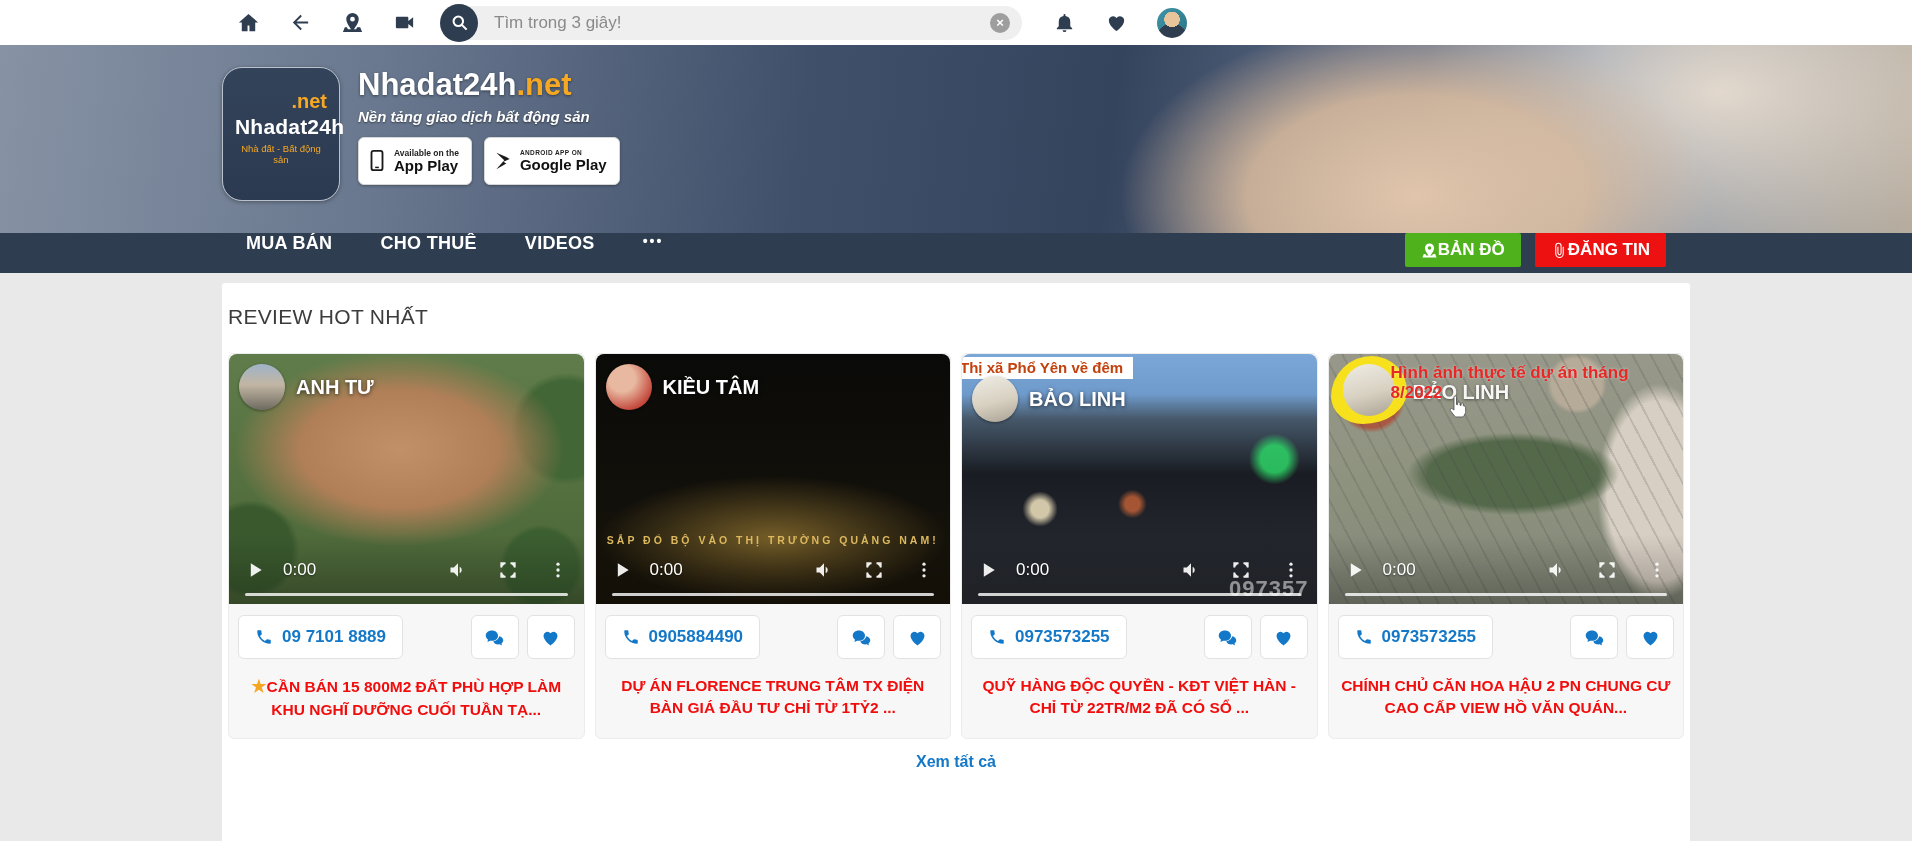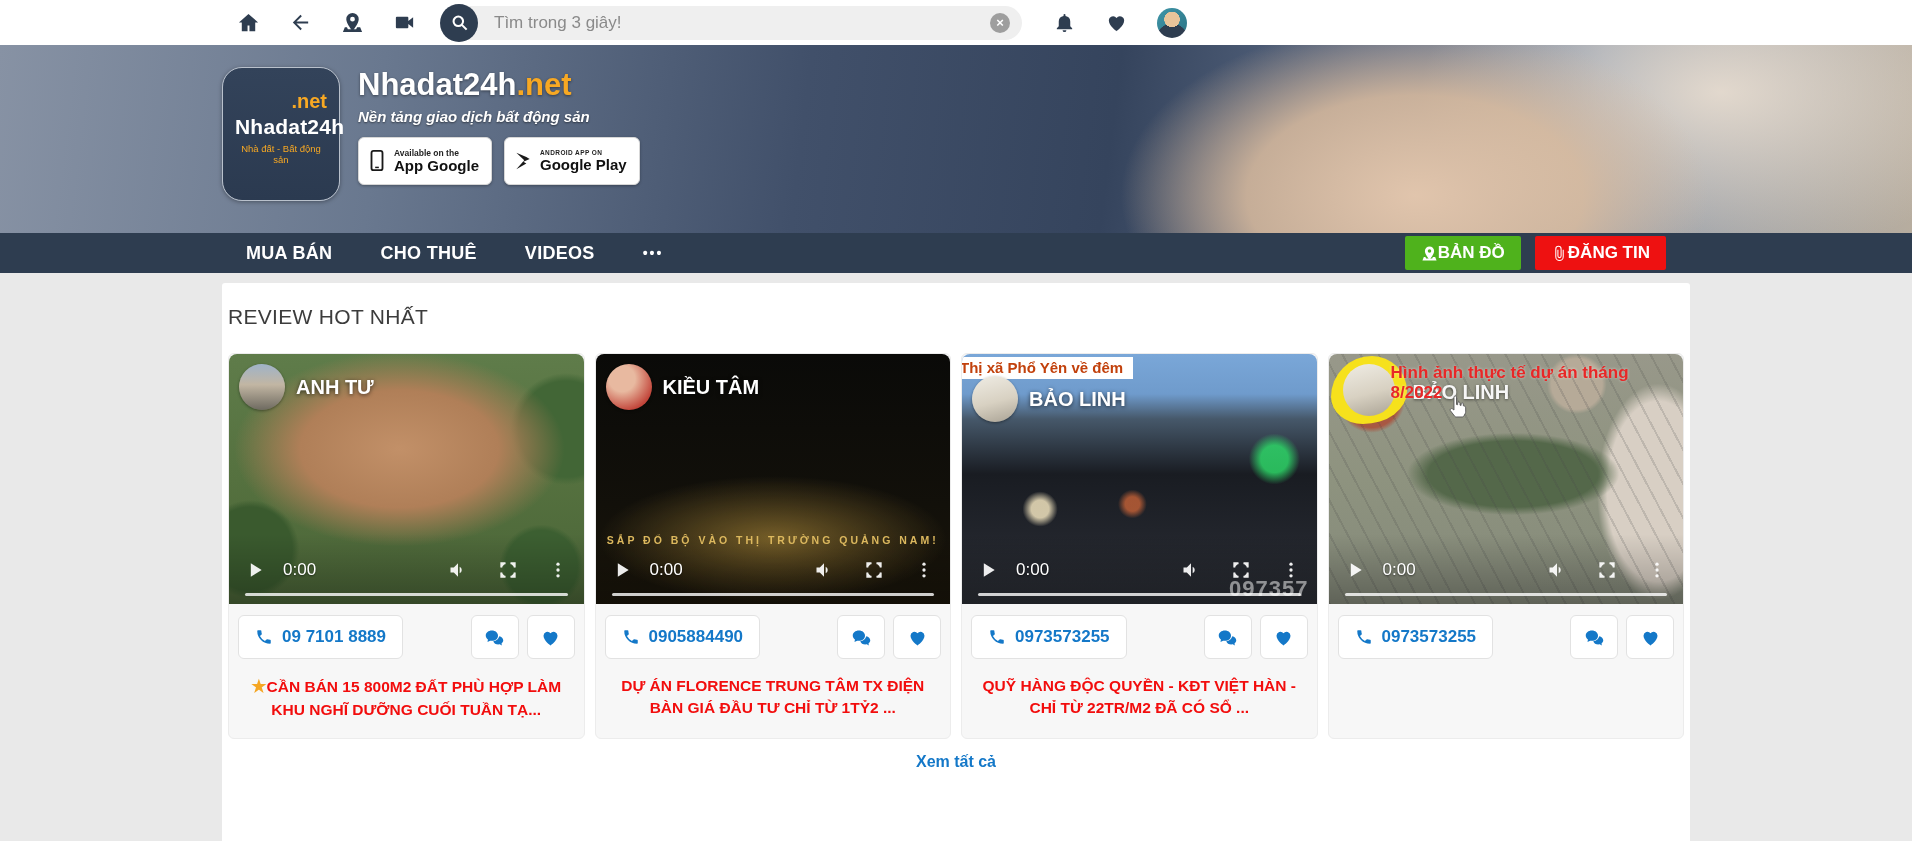--- a/index.html
+++ b/index.html
@@ -47,21 +47,21 @@
   .badges { display:flex; gap:12px; }
   .badge { background:#fff; border:1px solid #d7d7d7; border-radius:6px; height:48px; padding:3px 12px 3px 8px;
      display:flex; align-items:center; gap:7px; cursor:pointer; box-shadow:0 1px 3px rgba(0,0,0,.3); }
   .badge svg { width:20px; height:22px; fill:#1a1a1a; }
   .badge .t1 { font-size:8.5px; color:#222; font-weight:bold; line-height:1.2; }
   .badge .t1.tiny { font-size:6.5px; letter-spacing:.4px; }
   .badge .t2 { font-size:15px; color:#111; font-weight:bold; line-height:1.05; }
 
   
   .nav { height:40px; background:#2e3d50; }
-  .nav-inner { width:1468px; margin:0 auto; height:40px; display:flex; align-items:center; }
+  .nav-inner { width:1468px; margin:0 auto; height:40px; display:flex; align-items:flex-start; }
   .nav-item { color:#fff; font-size:18px; font-weight:bold; padding:0 24px; letter-spacing:.3px; cursor:pointer; }
   .nav-item.dots { font-size:14px; letter-spacing:2px; }
   .nav-right { margin-left:auto; display:flex; gap:14px; padding-right:24px; }
   .nav-btn { height:34px; display:flex; align-items:center; padding:0 16px; border:none;
      color:#fff; font-size:17px; font-weight:bold; border-radius:2px; cursor:pointer; font-family:inherit; }
   .nav-btn svg { width:17px; height:17px; fill:#fff; }
   .btn-map { background:#4fb21c; }
   .btn-post { background:#ee1111; }
 
   
@@ -213,21 +213,21 @@
       </div>
       <div class="brand-tag">Nền tảng giao dịch bất động sản</div>
       <div class="badges">
         <div class="badge">
           <svg viewBox="0 0 20 24">
               <rect x="4" y="1" width="12" height="21" rx="2.2" fill="none" stroke="#1a1a1a" stroke-width="2"></rect>
               <rect x="8" y="18.2" width="4" height="1.6"></rect>
             </svg>
           <div>
             <div class="t1">Available on the</div>
-            <div class="t2">App Google</div>
+            <div class="t2">App Play</div>
           </div>
         </div>
         <div class="badge">
           <svg viewBox="0 0 24 24">
               <path d="M4 2v20l12-7-3.5-2L20 9.5 16 7.2 4 2zm0 0 9.5 9L4 22"></path>
             </svg>
           <div>
             <div class="t1 tiny">ANDROID APP ON</div>
             <div class="t2">Google Play</div>
           </div>
@@ -469,18 +469,19 @@
                 <path d="M17.5 10.5c2.6.6 4.5 2.5 4.5 4.7 0 1.4-.8 2.7-2 3.6l.4 2.2-2.4-1.2c-.5.1-1 .2-1.6.2-2.8 0-5.2-1.6-5.8-3.8a8.6 8.6 0 0 0 6.9-5.7z"></path>
               </svg>
           </div>
           <div class="mini-btn">
             <svg viewBox="0 0 24 24">
                 <path d="M12 21s-8-5.3-8-11a4.5 4.5 0 0 1 8-2.8A4.5 4.5 0 0 1 20 10c0 5.7-8 11-8 11z"></path>
               </svg>
           </div>
         </div>
       </div>
+      <div class="card-title"><span>CHÍNH CHỦ CĂN HOA HẬU 2 PN CHUNG CƯ CAO CẤP VIEW HỒ VĂN QUÁN...</span></div>
     </div>
 
   </div>
 
   <div class="view-all">Xem tất cả</div>
 </div>
 
 </body></html>

